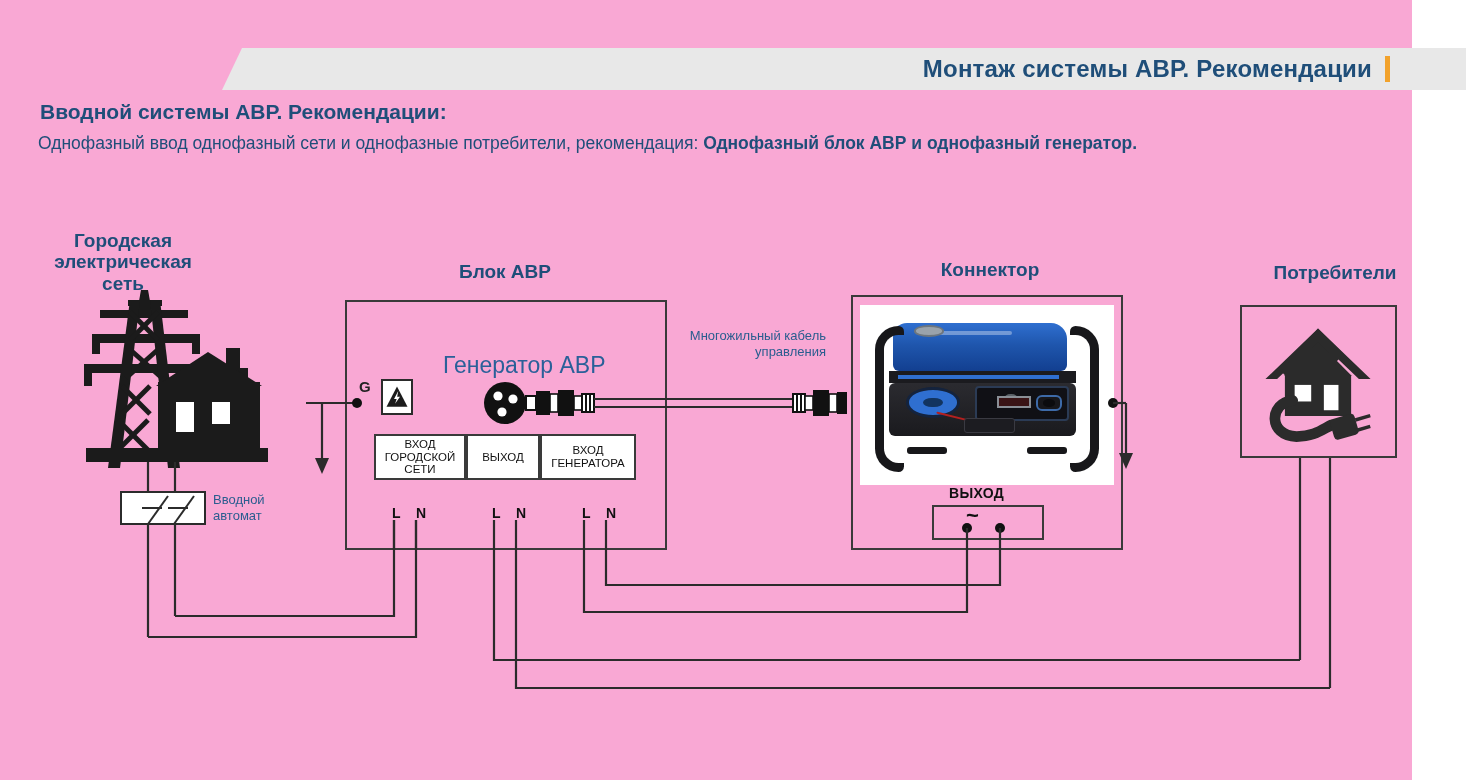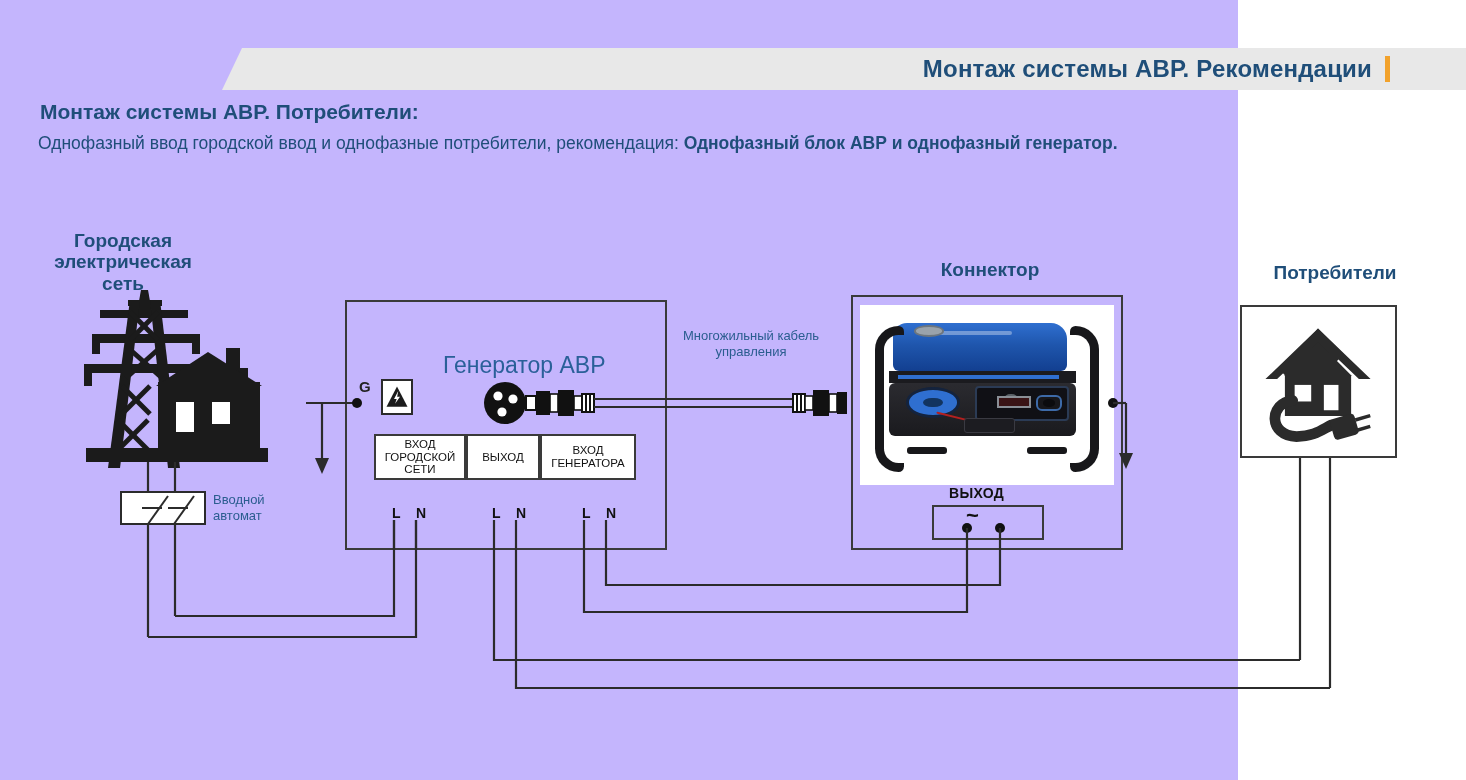--- a/index.html
+++ b/index.html
@@ -10,23 +10,23 @@
   body {
     font-family: "Liberation Sans", sans-serif;
     width: 1466px;
     height: 780px;
     overflow: hidden;
     position: relative;
   }
 
   #stage {
     position: relative;
-    width: 1238px;
+    width: 1412px;
     height: 780px;
-    background: #c4b5fd;
+    background: #f9a8d4;
   }
 
   
   .banner-wrap {
     position: absolute;
     left: 0;
     top: 48px;
     width: 1466px;
     height: 42px;
   }
@@ -86,21 +86,21 @@
     color: #1f4e79;
     text-align: center;
     line-height: 1.12;
     white-space: pre-line;
   }
   .small-label {
     position: absolute;
     font-size: 13px;
     color: #2a5d8f;
     line-height: 1.22;
-    text-align: center;
+    text-align: right;
   }
   .conn-title {
     position: absolute;
     font-size: 23px;
     color: #2a6099;
     white-space: nowrap;
   }
 
   
   .outline-box {
@@ -297,27 +297,28 @@
 <body>
 
 <div id="stage">
 
   <div class="banner-wrap">
     <div class="banner-shape"></div>
     <div class="banner-title">Монтаж системы АВР. Рекомендации</div>
     <div class="banner-accent"></div>
   </div>
 
-  <div class="intro-title">Монтаж системы АВР. Потребители:</div>
-  <div class="intro-body"><span>Однофазный ввод городской ввод и однофазные потребители, рекомендация: </span><span class="strong">Однофазный блок АВР и однофазный генератор.</span></div>
+  <div class="intro-title">Вводной системы АВР. Рекомендации:</div>
+  <div class="intro-body"><span>Однофазный ввод однофазный сети и однофазные потребители, рекомендация: </span><span class="strong">Однофазный блок АВР и однофазный генератор.</span></div>
 
   <div class="grp-label" style="left:8px; top:230px; width:230px;">Городская
 электрическая
 сеть</div>
 
+  <div class="grp-label" style="left:390px; top:261px; width:230px;">Блок АВР</div>
 
   <div class="grp-label" style="left:880px; top:259px; width:220px;">Коннектор</div>
 
   <div class="grp-label" style="left:1220px; top:262px; width:230px;">Потребители</div>
 
   <div class="small-label" style="left:676px; top:328px; width:150px;">Многожильный
 кабель
 управления</div>
 
   <div class="small-label" style="left:213px; top:492px; width:82px; text-align:left;">Вводной

